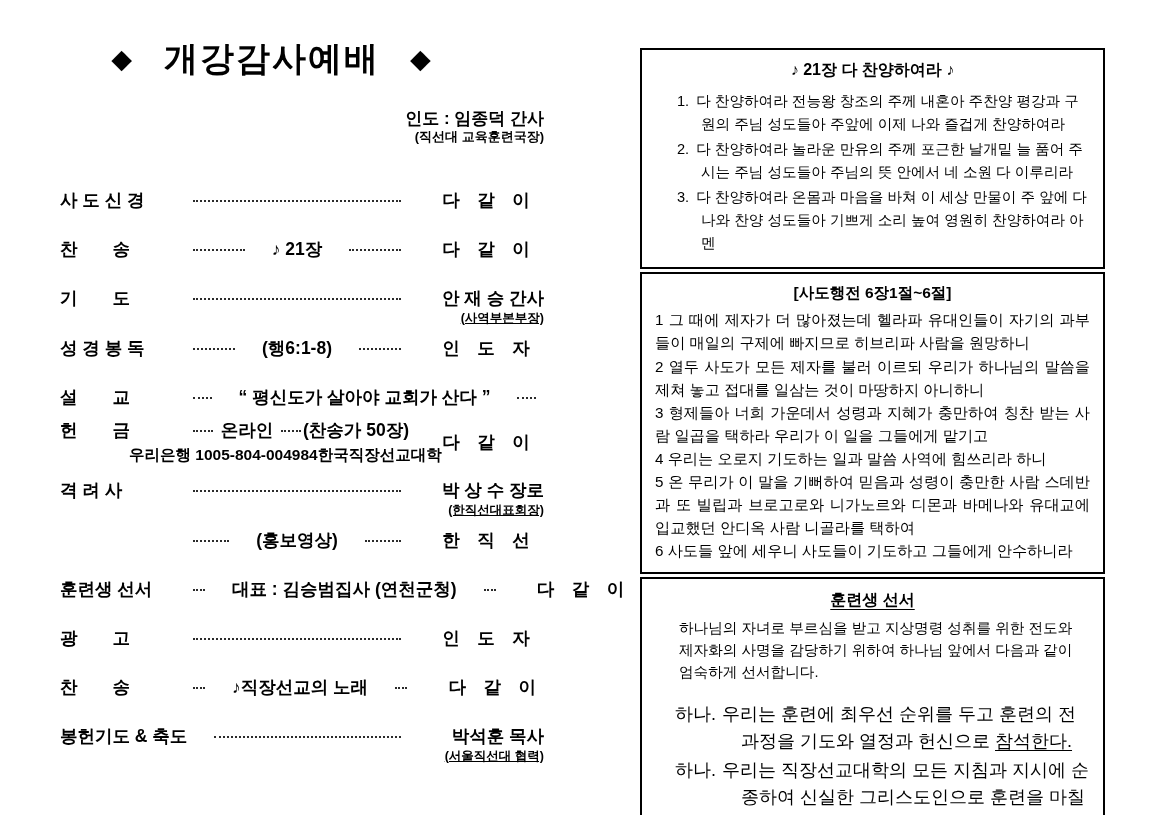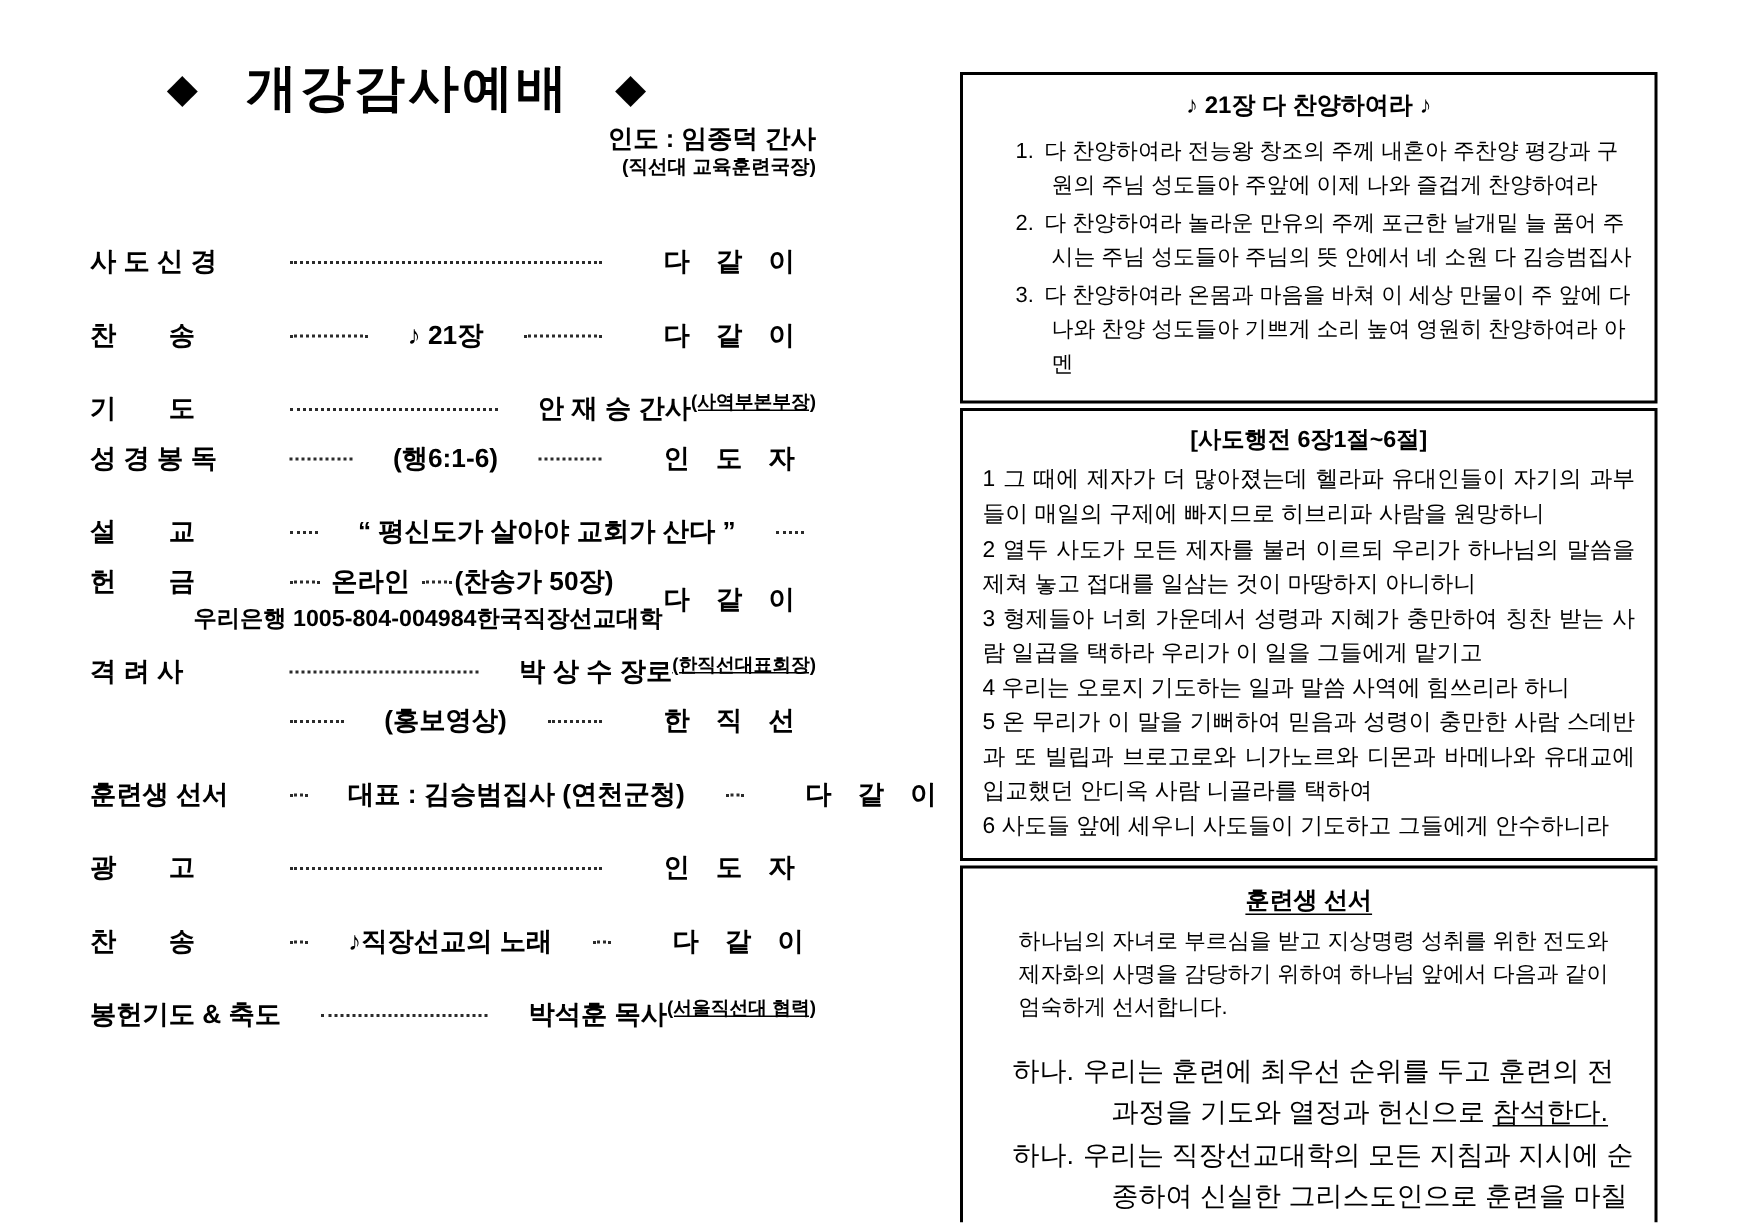--- a/index.html
+++ b/index.html
@@ -9,32 +9,32 @@
     overflow:hidden;
   }
 
   
   .left-col { position:absolute; left:60px; top:36px; width:484px; }
   .doc-title {
     display:flex; justify-content:center; align-items:center; gap:30px;
     font-size:34px; font-weight:900; letter-spacing:2px; margin-right:60px;
   }
   .doc-title .diamond { font-size:27px; }
-  .leader-block { text-align:right; font-weight:700; font-size:17px; line-height:1.25; }
+  .leader-block { text-align:right; margin-top:26px; font-weight:700; font-size:17px; line-height:1.25; }
   .leader-sub { font-size:13px; font-weight:600; }
 
   .worship { margin-top:42px; font-weight:700; font-size:17.5px; }
   .row { display:flex; align-items:flex-start; margin-bottom:25px;gap:19px; }
   .row.has-sub { margin-bottom:9px; }
   .label { min-width:106px; white-space:nowrap; }
   .lead { flex:1 1 auto; min-width:12px; border-bottom:2px dotted #2b2b2b; height:12px; margin:0 8px; }
   .lead.tight { margin-right:2px; }
   .mid { white-space:nowrap; }
   .right-cell { min-width:116px; text-align:center; white-space:nowrap; }
-  .right-cell.col { display:flex; flex-direction:row; align-items:flex-start; }
+  .right-cell.col { display:flex; flex-direction:column; align-items:flex-end; }
   .right-sub { font-size:12.5px; font-weight:600;text-decoration:underline; }
 
   .offering { margin-bottom:12px; }
   .offering-center { flex:1 1 auto; display:flex; flex-direction:column; min-width:0; }
   .offering-line1 { display:flex; align-items:flex-start; }
   .offering-line2 { font-size:15.5px; white-space:nowrap; margin-left:-56px; margin-top:3px; text-align:center; }
   .offering .right-cell { align-self:center; }
 
   
   .right-col { position:absolute; left:640px; top:48px; width:465px; display:flex; flex-direction:column; gap:3px; }
@@ -95,21 +95,21 @@
         <span class="lead"></span>
         <span class="right-cell col">
           <span>안 재 승 간사</span>
           <span class="right-sub">(사역부본부장)</span>
         </span>
       </div>
 
       <div class="row">
         <span class="label">성 경 봉 독</span>
         <span class="lead"></span>
-        <span class="mid">(행6:1-6)</span>
+        <span class="mid">(행6:1-8)</span>
         <span class="lead"></span>
         <span class="right-cell">인　도　자</span>
       </div>
 
       <div class="row has-sub">
         <span class="label">설　　교</span>
         <span class="lead"></span>
         <span class="mid">“ 평신도가 살아야 교회가 산다 ”</span>
         <span class="lead"></span>
       </div>
@@ -177,21 +177,21 @@
       </div>
 
     </div>
   </div>
 
   <div class="right-col">
 
     <div class="box box-hymn">
       <div class="hymn-title">♪ 21장 다 찬양하여라 ♪</div>
       <p class="hymn-verse"><span class="vnum">1.</span><span>다 찬양하여라 전능왕 창조의 주께 내혼아 주찬양 평강과 구원의 주님 성도들아 주앞에 이제 나와 즐겁게 찬양하여라</span></p>
-      <p class="hymn-verse"><span class="vnum">2.</span><span>다 찬양하여라 놀라운 만유의 주께 포근한 날개밑 늘 품어 주시는 주님 성도들아 주님의 뜻 안에서 네 소원 다 김승범집사</span></p>
+      <p class="hymn-verse"><span class="vnum">2.</span><span>다 찬양하여라 놀라운 만유의 주께 포근한 날개밑 늘 품어 주시는 주님 성도들아 주님의 뜻 안에서 네 소원 다 이루리라</span></p>
       <p class="hymn-verse"><span class="vnum">3.</span><span>다 찬양하여라 온몸과 마음을 바쳐 이 세상 만물이 주 앞에 다 나와 찬양 성도들아 기쁘게 소리 높여 영원히 찬양하여라 아멘</span></p>
     </div>
 
     <div class="box box-scripture">
       <div class="scripture-title">[사도행전 6장1절~6절]</div>
       <p class="scripture-verse">1 그 때에 제자가 더 많아졌는데 헬라파 유대인들이 자기의 과부들이 매일의 구제에 빠지므로 히브리파 사람을 원망하니</p>
       <p class="scripture-verse">2 열두 사도가 모든 제자를 불러 이르되 우리가 하나님의 말씀을 제쳐 놓고 접대를 일삼는 것이 마땅하지 아니하니</p>
       <p class="scripture-verse">3 형제들아 너희 가운데서 성령과 지혜가 충만하여 칭찬 받는 사람 일곱을 택하라 우리가 이 일을 그들에게 맡기고</p>
       <p class="scripture-verse">4 우리는 오로지 기도하는 일과 말씀 사역에 힘쓰리라 하니</p>
       <p class="scripture-verse">5 온 무리가 이 말을 기뻐하여 믿음과 성령이 충만한 사람 스데반과 또 빌립과 브로고로와 니가노르와 디몬과 바메나와 유대교에 입교했던 안디옥 사람 니골라를 택하여</p>

